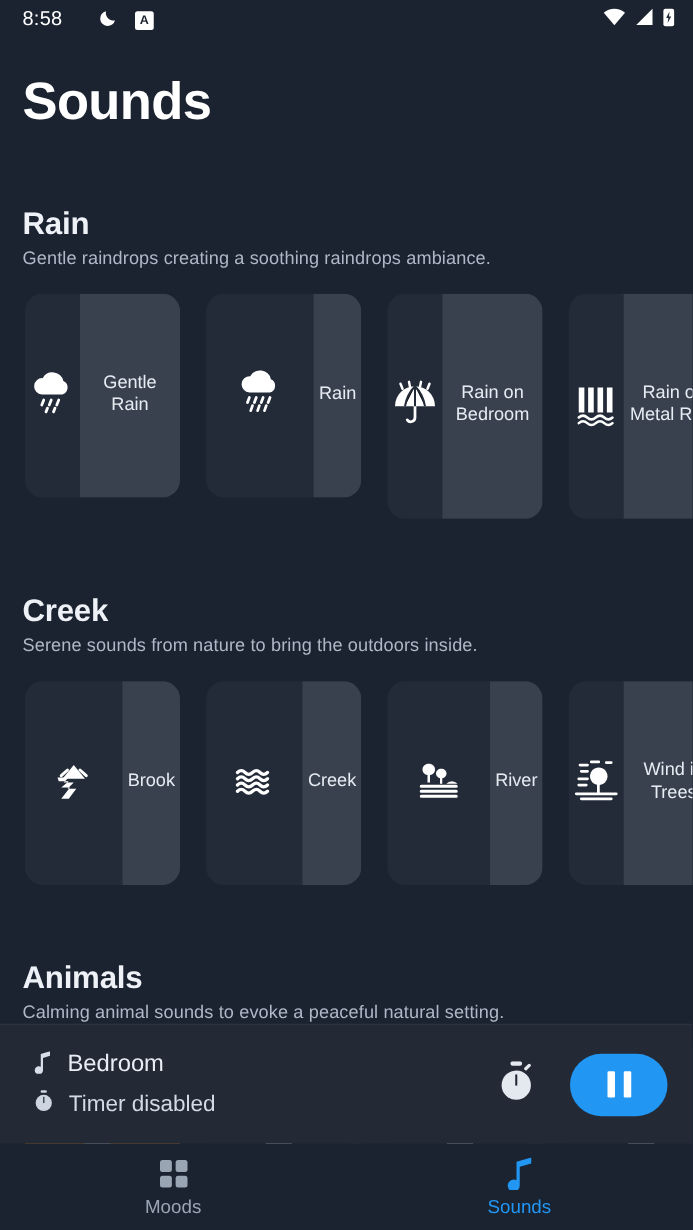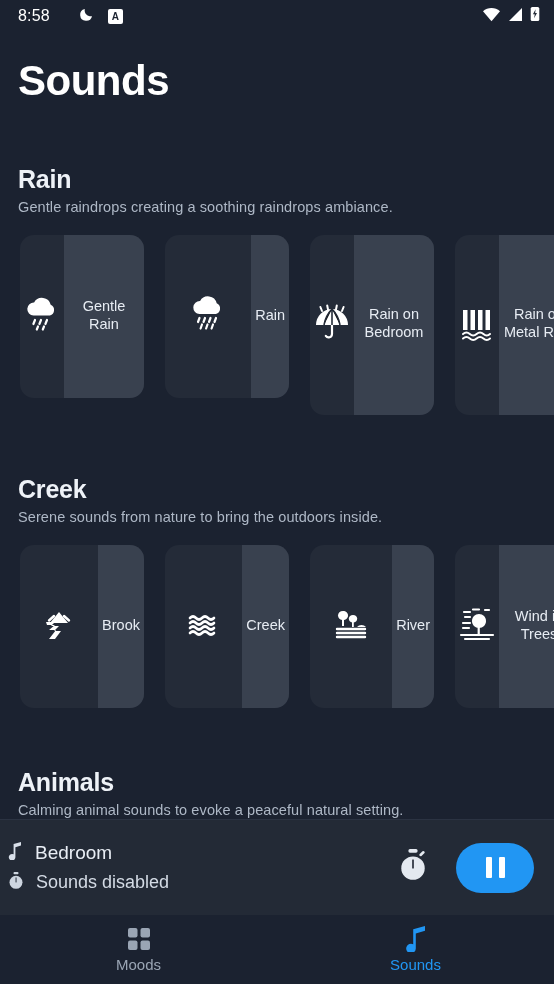--- a/index.html
+++ b/index.html
@@ -76,21 +76,21 @@
   .card.active { background: #f28a14; }
   .card.active .card-label { background: #f28a14; }
 
   
   .player {
     position: absolute; left: 0; right: 0; bottom: 69px;
     height: 96px;
     background: #232a36;
     border-top: 1px solid #2b3342;
     display: flex; align-items: center;
-    padding: 0 20px 0 8px;
+    padding: 0 20px 0 27px;
   }
   .player-info { display: flex; flex-direction: column; gap: 8px; }
   .player-line { display: flex; align-items: center; gap: 12px; }
   .player-line .pl-text { font-size: 19px; color: #e9eef5; }
   .player-line.sub .pl-text { font-size: 18px; color: #d4dbe5; }
   .player-ctrls { margin-left: auto; display: flex; align-items: center; gap: 26px; }
   .timer-btn {
     width: 34px; height: 34px; display: flex; align-items: center; justify-content: center;
   }
   .play-btn {
@@ -330,21 +330,21 @@
         <span class="pl-text">Bedroom</span>
       </div>
       <div class="player-line sub">
         <span>
           <svg width="16" height="18" viewBox="0 0 18 20">
             <rect x="6.2" y="0" width="5.6" height="2.4" rx="1" fill="#cdd5e0"></rect>
             <circle cx="9" cy="11.5" r="7.3" fill="#cdd5e0"></circle>
             <rect x="8.5" y="6" width="1.1" height="5.6" fill="#232a36"></rect>
           </svg>
         </span>
-        <span class="pl-text">Sounds disabled</span>
+        <span class="pl-text">Timer disabled</span>
       </div>
     </div>
     <div class="player-ctrls">
       <div class="timer-btn">
         <span>
           <svg width="30" height="33" viewBox="0 0 18 20">
             <rect x="6.2" y="0" width="5.6" height="2.2" rx="1" fill="#e4e9f0"></rect>
             <path d="M13.6 3.6 15.3 2" stroke="#e4e9f0" stroke-width="1.6" stroke-linecap="round"></path>
             <circle cx="9" cy="11.6" r="7.1" fill="#e4e9f0"></circle>
             <rect x="8.5" y="6.4" width="1" height="5.4" fill="#232a36"></rect>

